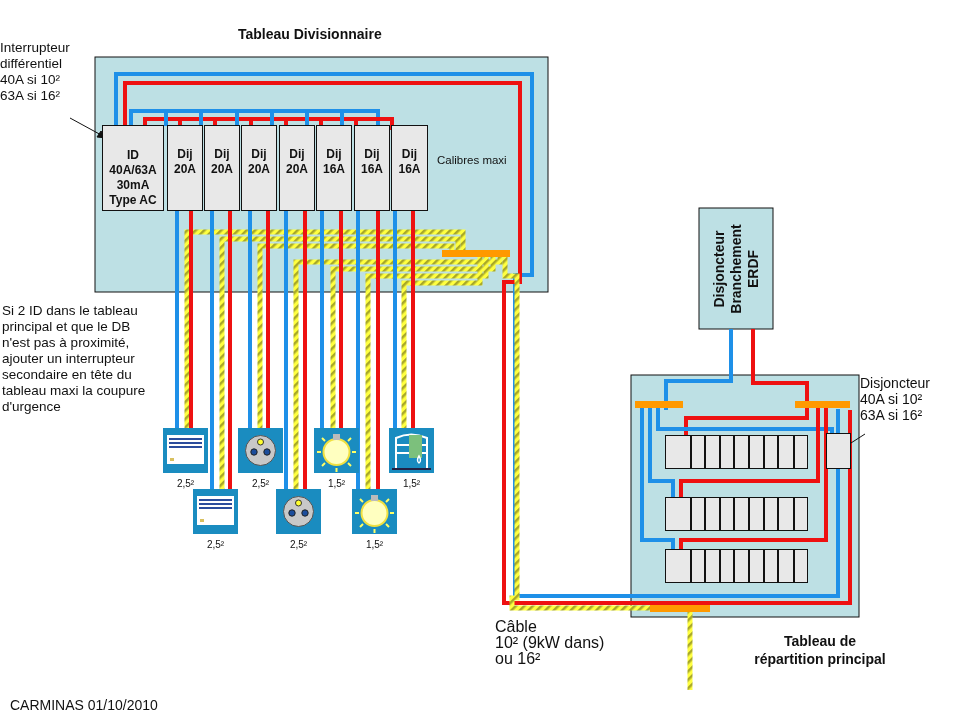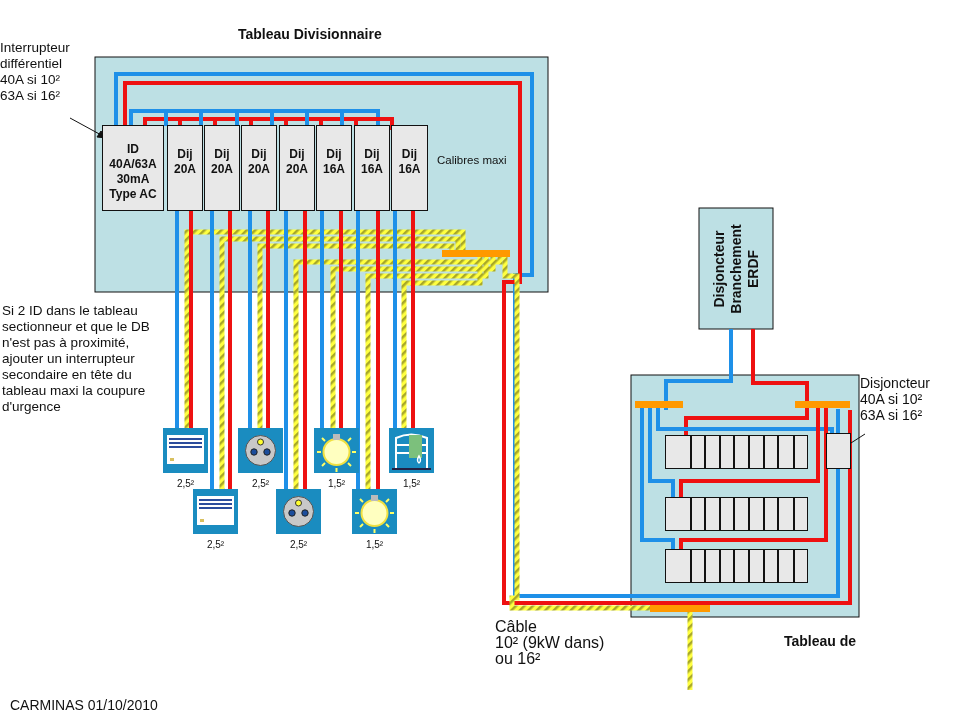--- a/index.html
+++ b/index.html
@@ -95,21 +95,21 @@
 
   <g stroke="#111" stroke-width="1" fill="#111">
     <line x1="70" y1="118" x2="103" y2="136"></line>
     <polygon points="106,138 97,137 101,131"></polygon>
     <line x1="865" y1="434" x2="840" y2="450"></line>
     <polygon points="836,453 841,445 845,450"></polygon>
   </g>
 </svg>
 
 <div id="sec-breakers">
-    <div class="bk" style="left: 102px; top: 125px; width: 62px; height: 86px; padding-top: 16px;">
+    <div class="bk" style="left: 102px; top: 125px; width: 62px; height: 86px; padding-top: 22px;">
       <div>ID</div>
       <div>40A/63A</div>
       <div>30mA</div>
       <div>Type AC</div>
     </div>
     <div class="bk" style="left: 167px; top: 125px; width: 36px; height: 86px; padding-top: 21px;">
       <div>Dij</div>
       <div>20A</div>
     </div>
     <div class="bk" style="left: 204px; top: 125px; width: 36px; height: 86px; padding-top: 21px;">
@@ -259,21 +259,21 @@
   <div>Interrupteur</div>
   <div>différentiel</div>
   <div>40A si 10²</div>
   <div>63A si 16²</div>
 </div>
 
 <div class="lbl" style="left:437px;top:154px;font-size:11.5px;">Calibres maxi</div>
 
 <div class="lbl note" style="left:2px;top:303px;width:168px;">
   <div>Si 2 ID dans le tableau</div>
-  <div>sectionneur et que le DB</div>
+  <div>principal et que le DB</div>
   <div>n'est pas à proximité,</div>
   <div>ajouter un interrupteur</div>
   <div>secondaire en tête du</div>
   <div>tableau maxi la coupure</div>
   <div>d'urgence</div>
 </div>
 
 <div class="lbl" style="left:699px;top:208px;width:74px;height:121px;">
   <div style="position:absolute;left:50%;top:50%;transform:translate(-50%,-50%) rotate(-90deg);text-align:center;font-weight:bold;font-size:14px;line-height:17px;white-space:nowrap;">
     <div>Disjoncteur</div>
@@ -289,15 +289,16 @@
 </div>
 
 <div class="lbl note" style="left:495px;top:619px;width:125px;font-size:16px;">
   <div>Câble</div>
   <div>10² (9kW dans)</div>
   <div>ou 16²</div>
 </div>
 
 <div class="lbl title" style="left:735px;top:632px;width:170px;text-align:center;line-height:18px;">
   <div>Tableau de</div>
+  <div>répartition principal</div>
 </div>
 
 <div class="lbl" style="left:10px;top:697px;font-size:14px;">CARMINAS 01/10/2010</div>
 
 </body></html>

